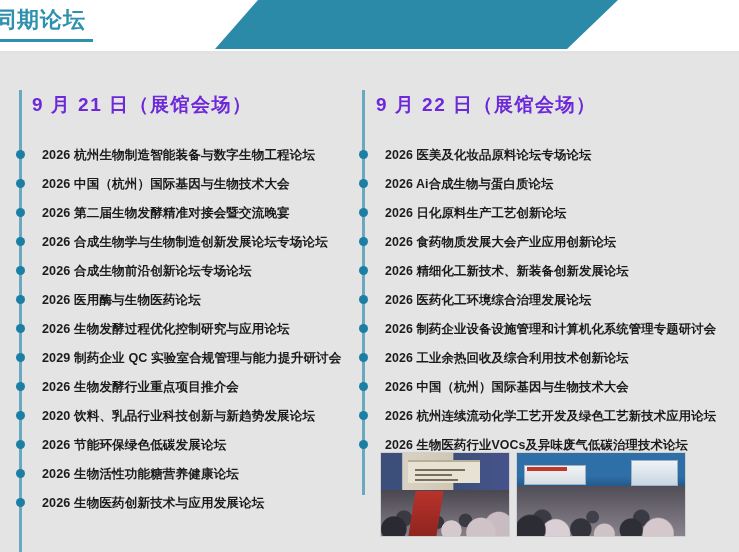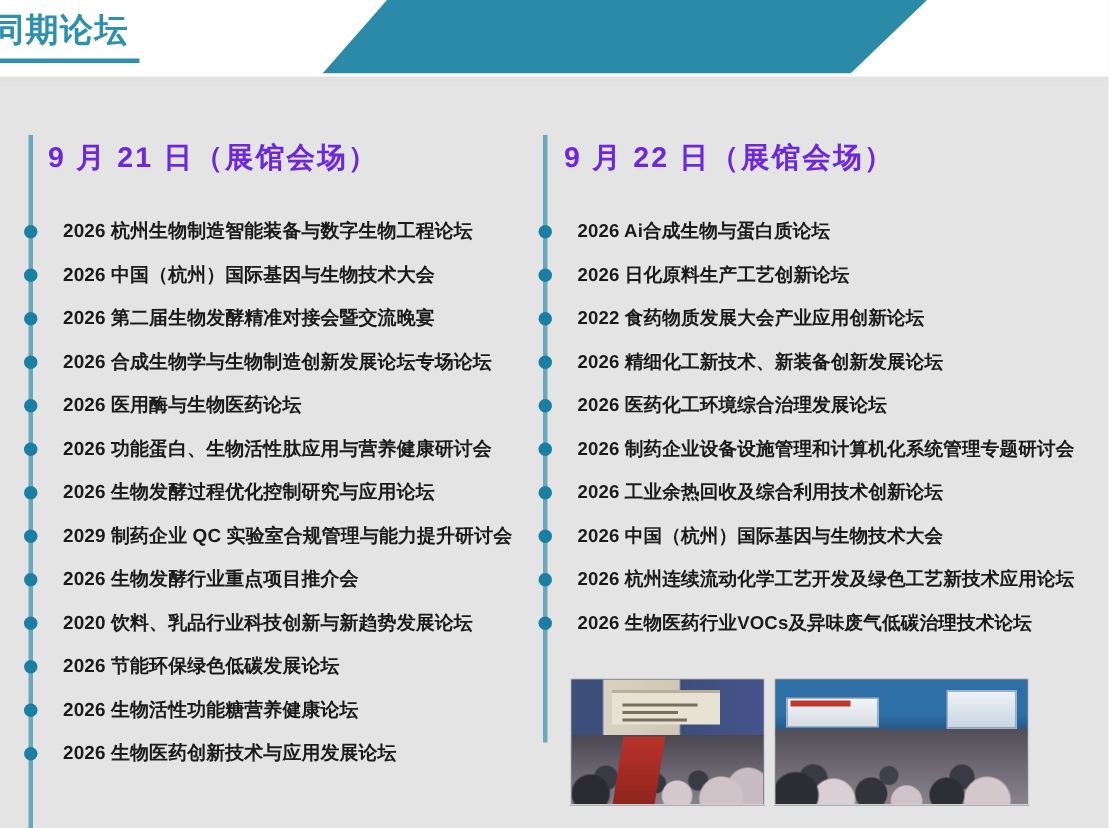--- a/index.html
+++ b/index.html
@@ -261,39 +261,40 @@
   <div class="content">
 
     <div class="column left">
       <div class="rail"></div>
       <div class="day-title">9 月 21 日（展馆会场）</div>
       <ul class="forum-list">
         <li><span class="bullet"></span><span class="item-text">2026 杭州生物制造智能装备与数字生物工程论坛</span></li>
         <li><span class="bullet"></span><span class="item-text">2026 中国（杭州）国际基因与生物技术大会</span></li>
         <li><span class="bullet"></span><span class="item-text">2026 第二届生物发酵精准对接会暨交流晚宴</span></li>
         <li><span class="bullet"></span><span class="item-text">2026 合成生物学与生物制造创新发展论坛专场论坛</span></li>
+        <li><span class="bullet"></span><span class="item-text">2026 合成生物前沿创新论坛专场论坛</span></li>
         <li><span class="bullet"></span><span class="item-text">2026 医用酶与生物医药论坛</span></li>
-        <li><span class="bullet"></span><span class="item-text">2026 功能蛋白、生物活性肽应用与营养健康研讨会</span></li>
         <li><span class="bullet"></span><span class="item-text">2026 生物发酵过程优化控制研究与应用论坛</span></li>
         <li><span class="bullet"></span><span class="item-text">2029 制药企业 QC 实验室合规管理与能力提升研讨会</span></li>
         <li><span class="bullet"></span><span class="item-text">2026 生物发酵行业重点项目推介会</span></li>
         <li><span class="bullet"></span><span class="item-text">2020 饮料、乳品行业科技创新与新趋势发展论坛</span></li>
         <li><span class="bullet"></span><span class="item-text">2026 节能环保绿色低碳发展论坛</span></li>
         <li><span class="bullet"></span><span class="item-text">2026 生物活性功能糖营养健康论坛</span></li>
         <li><span class="bullet"></span><span class="item-text">2026 生物医药创新技术与应用发展论坛</span></li>
       </ul>
     </div>
 
     <div class="column right">
       <div class="rail"></div>
       <div class="day-title">9 月 22 日（展馆会场）</div>
       <ul class="forum-list">
+        <li><span class="bullet"></span><span class="item-text">2026 医美及化妆品原料论坛专场论坛</span></li>
         <li><span class="bullet"></span><span class="item-text">2026 Ai合成生物与蛋白质论坛</span></li>
         <li><span class="bullet"></span><span class="item-text">2026 日化原料生产工艺创新论坛</span></li>
-        <li><span class="bullet"></span><span class="item-text">2022 食药物质发展大会产业应用创新论坛</span></li>
+        <li><span class="bullet"></span><span class="item-text">2026 食药物质发展大会产业应用创新论坛</span></li>
         <li><span class="bullet"></span><span class="item-text">2026 精细化工新技术、新装备创新发展论坛</span></li>
         <li><span class="bullet"></span><span class="item-text">2026 医药化工环境综合治理发展论坛</span></li>
         <li><span class="bullet"></span><span class="item-text">2026 制药企业设备设施管理和计算机化系统管理专题研讨会</span></li>
         <li><span class="bullet"></span><span class="item-text">2026 工业余热回收及综合利用技术创新论坛</span></li>
         <li><span class="bullet"></span><span class="item-text">2026 中国（杭州）国际基因与生物技术大会</span></li>
         <li><span class="bullet"></span><span class="item-text"> 2026 杭州连续流动化学工艺开发及绿色工艺新技术应用论坛</span></li>
         <li><span class="bullet"></span><span class="item-text">2026 生物医药行业VOCs及异味废气低碳治理技术论坛</span></li>
       </ul>
 
       <div class="photos">

